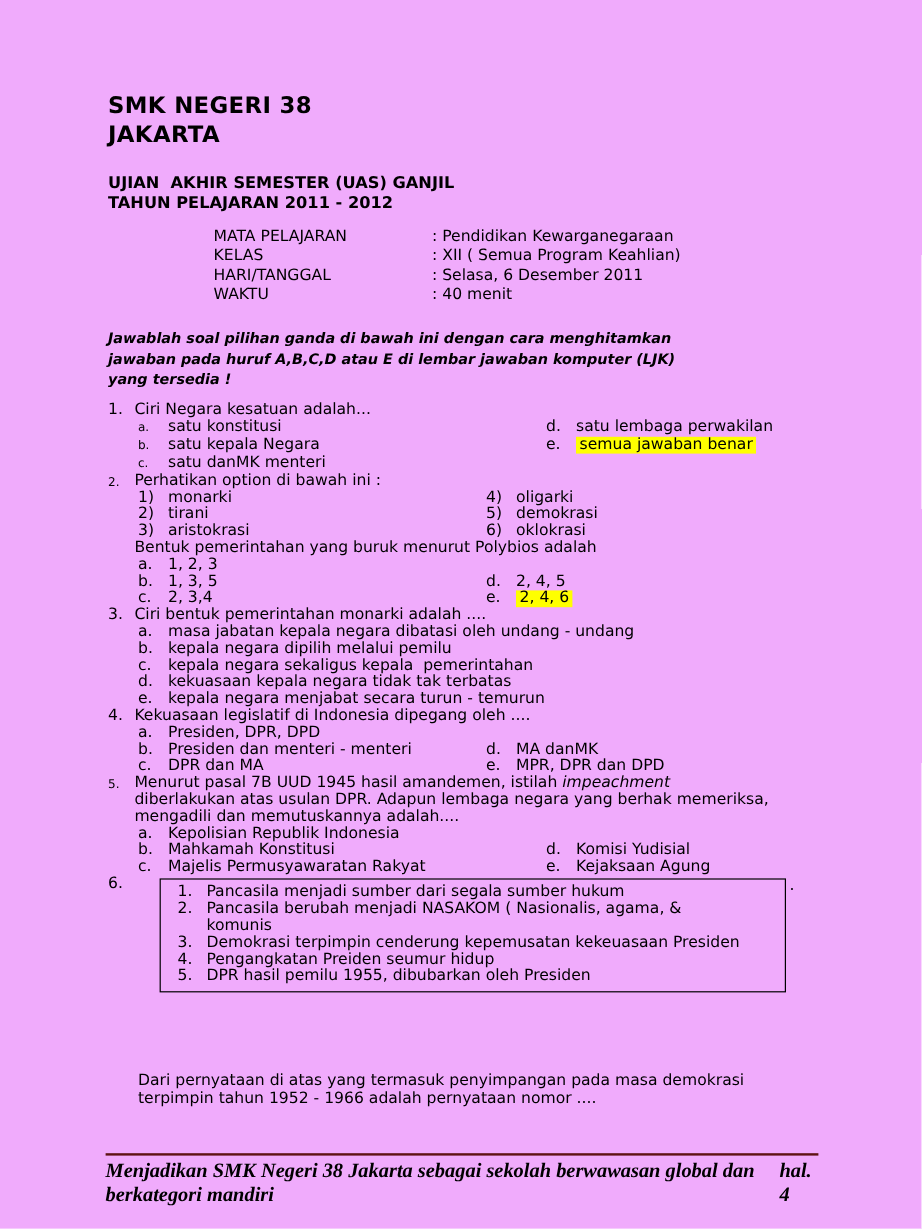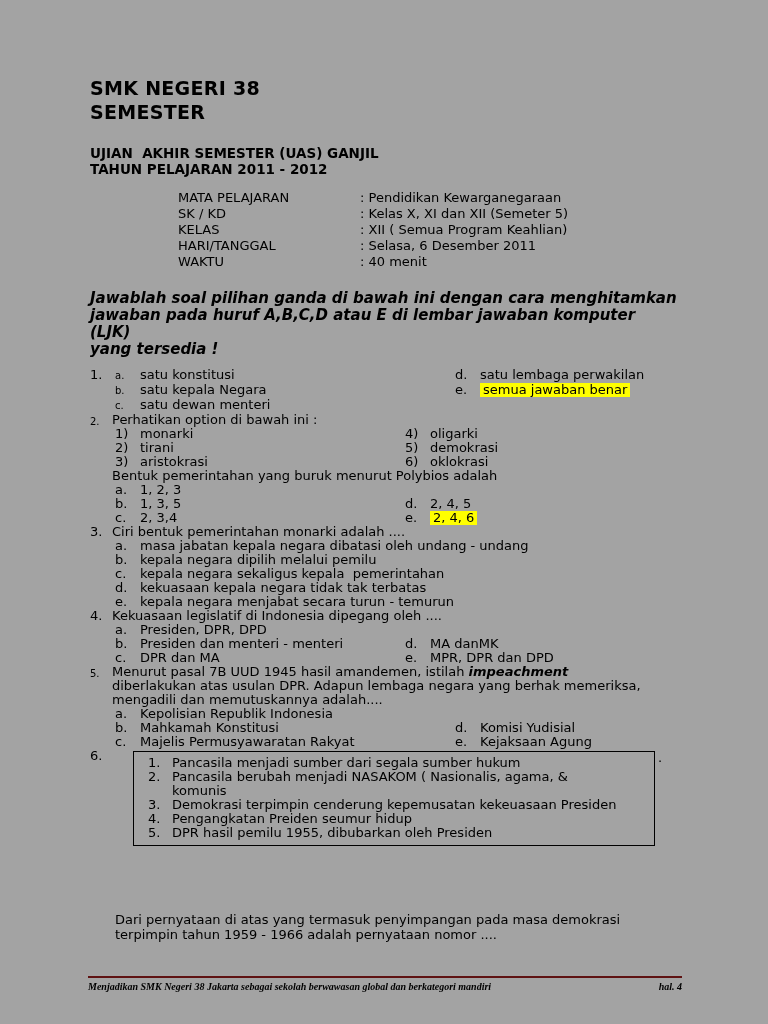--- a/index.html
+++ b/index.html
@@ -1,98 +1,93 @@
 <!DOCTYPE html>
 <html style="--highlight: #ffff00; --footer_rule: #5e1212; --text: #000000;"><head>
 <meta charset="utf-8">
 <style>
   html, body { margin: 0; padding: 0; background: #ffffff; }
   .page {
     position: relative;
     width: 768px;
     height: 1024px;
-    background: #a3a3a3;
+    background: #f0abfc;
     color: #000;
     font-family: "DejaVu Sans", sans-serif;
     font-size: 13px;
     padding: 76px 88px 0 90px;
     box-sizing: border-box;
     overflow: hidden;
   }
   .pre { white-space: pre-wrap; }
 
   .school { font-size: 19px; font-weight: bold; line-height: 24px; letter-spacing: 0.3px; }
 
   .title { margin-top: 21px; text-align: left; font-weight: bold; font-size: 13.5px; line-height: 16px; }
 
   .meta { margin: 13px 0 0 88px; border-collapse: collapse; }
   .meta td { font-size: 13px; line-height: 16px; vertical-align: top; padding: 0; }
   .mlabel { width: 182px; }
 
-  .instruction { margin: 20px 0 0 0; font-weight: bold; font-style: italic; font-size: 15px; line-height: 17px; }
+  .instruction { margin: 20px 0 0 0; font-weight: bold; font-style: italic; font-size: 12px; line-height: 17px; }
 
   .questions { margin-top: 10px; line-height: 14px; }
   .q { display: flex; align-items: flex-start; }
   .qnum { width: 22px; flex: none; }
   .qnum.sm { font-size: 10px; padding-top: 2px; }
   .qbody { flex: 1; min-width: 0; }
   .opts { margin-left: 3px; }
   .optrow { display: flex; align-items: baseline; }
   .opt { display: flex; align-items: baseline; }
   .opt.w340 { width: 340px; flex: none; }
   .opt.w290 { width: 290px; flex: none; }
   .marker { width: 25px; flex: none; }
   .marker.sm { font-size: 10px; }
   .otext { white-space: pre-wrap; }
   .hl { background: var(--highlight, #ffff00); padding: 0 3px; }
-  .bi { font-weight: bold; font-style: italic; }
+  .bi { font-weight: normal; font-style: italic; }
 
   .q6top { display: flex; align-items: flex-start; margin-top: 2px; }
   .box { flex: 1; border: 1px solid #000; margin-left: 21px; padding: 4px 6px 5px 14px; }
   .box-item { display: flex; align-items: baseline; line-height: 14px; }
   .bmarker { width: 24px; flex: none; }
   .tdot { width: 22px; flex: none; padding-left: 3px; }
   .q6prompt { margin: 66px 0 0 3px; line-height: 15px; }
 
   .footer {
     position: absolute;
     left: 88px; right: 86px; top: 961px;
     border-top: 2px solid var(--footer_rule, #5e1212);
     padding-top: 3px;
     display: flex; justify-content: space-between;
     font-family: "Liberation Serif", serif;
     font-style: italic; font-weight: bold;
-    font-size: 10px;
-    margin-top: 15px;
+    font-size: 17px;
   }
 </style>
 </head>
 <body>
 
 <div class="page">
 
   <div class="school">
     <div class="pre">SMK NEGERI 38</div>
-    <div class="pre">SEMESTER</div>
+    <div class="pre">JAKARTA</div>
   </div>
 
   <div class="title">
     <div class="pre">UJIAN  AKHIR SEMESTER (UAS) GANJIL</div>
     <div class="pre">TAHUN PELAJARAN 2011 - 2012</div>
   </div>
 
   <table class="meta">
     <tbody>
       <tr>
         <td class="mlabel">MATA PELAJARAN</td>
         <td class="mvalue">: Pendidikan Kewarganegaraan</td>
-      </tr>
-      <tr>
-        <td class="mlabel">SK / KD</td>
-        <td class="mvalue">: Kelas X, XI dan XII (Semeter 5)</td>
       </tr>
       <tr>
         <td class="mlabel">KELAS</td>
         <td class="mvalue">: XII ( Semua Program Keahlian)</td>
       </tr>
       <tr>
         <td class="mlabel">HARI/TANGGAL</td>
         <td class="mvalue">: Selasa, 6 Desember 2011</td>
       </tr>
       <tr>
@@ -104,20 +99,21 @@
 
   <p class="instruction pre">Jawablah soal pilihan ganda di bawah ini dengan cara menghitamkan
 jawaban pada huruf A,B,C,D atau E di lembar jawaban komputer (LJK)
 yang tersedia !</p>
 
   <div class="questions">
 
     <div class="q">
       <span class="qnum">1.</span>
       <div class="qbody">
+        <div class="stem">Ciri Negara kesatuan adalah...</div>
         <div class="opts">
           <div class="optrow">
             <span class="opt w340">
               <span class="marker sm">a.</span>
               <span class="otext">satu konstitusi</span>
             </span>
             <span class="opt">
               <span class="marker">d.</span>
               <span class="otext">satu lembaga perwakilan</span>
             </span>
@@ -128,21 +124,21 @@
               <span class="otext">satu kepala Negara</span>
             </span>
             <span class="opt">
               <span class="marker">e.</span>
               <span class="otext hl">semua jawaban benar</span>
             </span>
           </div>
           <div class="optrow">
             <span class="opt w340">
               <span class="marker sm">c.</span>
-              <span class="otext">satu dewan menteri</span>
+              <span class="otext">satu danMK menteri</span>
             </span>
           </div>
         </div>
       </div>
     </div>
 
     <div class="q">
       <span class="qnum sm">2.</span>
       <div class="qbody">
         <div class="stem">Perhatikan option di bawah ini :</div>
@@ -346,21 +342,21 @@
               <span class="otext">Pengangkatan Preiden seumur hidup</span>
             </div>
             <div class="box-item">
               <span class="bmarker">5.</span>
               <span class="otext">DPR hasil pemilu 1955, dibubarkan oleh Presiden</span>
             </div>
           </div>
           <span class="tdot">.</span>
         </div>
         <div class="q6prompt pre">Dari pernyataan di atas yang termasuk penyimpangan pada masa demokrasi
-terpimpin tahun 1959 - 1966 adalah pernyataan nomor ....</div>
+terpimpin tahun 1952 - 1966 adalah pernyataan nomor ....</div>
       </div>
     </div>
 
   </div>
 
   <div class="footer">
     <span>Menjadikan SMK Negeri 38 Jakarta sebagai sekolah berwawasan global dan berkategori mandiri</span>
     <span>hal. 4</span>
   </div>
 

